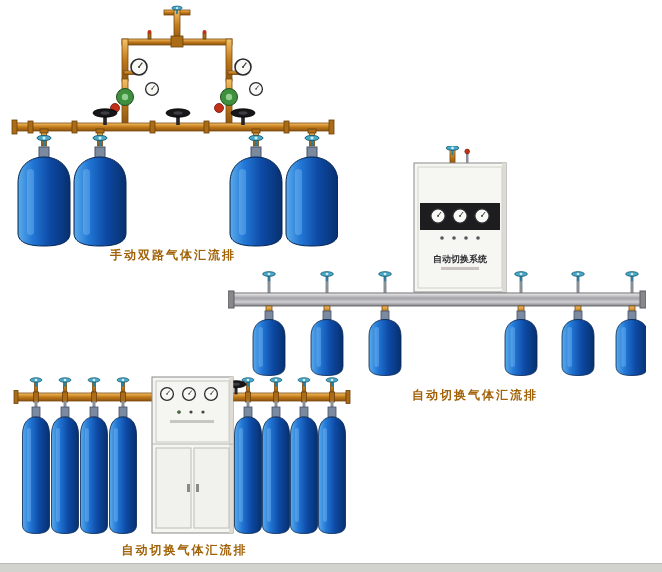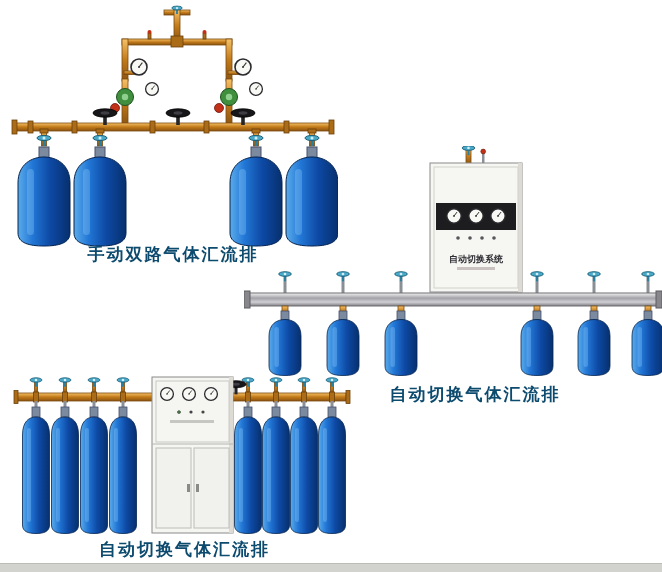--- a/index.html
+++ b/index.html
@@ -4,22 +4,22 @@
 <style>
   *{box-sizing:border-box}
   html,body{margin:0;padding:0}
   body{
     width:662px;height:572px;background:#ffffff;position:relative;overflow:hidden;
     font-family:"Liberation Sans","DejaVu Sans",sans-serif;
   }
   .stage{position:absolute;left:0;top:0;width:662px;height:572px;background:#fff}
   .product{position:absolute}
   .caption{
-    position:absolute;text-align:center;font-weight:bold;font-size:17px;
-    letter-spacing:2px;color:#0c4a6e;line-height:14px;
+    position:absolute;text-align:center;font-weight:bold;font-size:12px;
+    letter-spacing:2px;color:#a16207;line-height:14px;
   }
   .brass{fill:url(#brassG);stroke:#7a4a10;stroke-width:0.8}
   .brassDark{fill:#aa6c16;stroke:#6b400c;stroke-width:0.8}
   .bottomBar{
     position:absolute;left:0;top:563px;width:662px;height:9px;
     background:#d2d2ce;border-top:1px solid #bcbcb8;
   }
 </style>
 </head>
 <body>
@@ -152,21 +152,21 @@
       </g>
 
       <use href="#bottleA" x="36" y="150"></use>
       <use href="#bottleA" x="92" y="150"></use>
       <use href="#bottleA" x="248" y="150"></use>
       <use href="#bottleA" x="304" y="150"></use>
     </svg>
   </div>
   <div class="caption" style="left:8px;top:248px;width:330px;">手动双路气体汇流排</div>
 
-  <div class="product" style="left:244px;top:146px;width:418px;height:234px;">
+  <div class="product" style="left:228px;top:146px;width:418px;height:234px;">
     <svg viewBox="0 0 418 234" width="418" height="234">
 
       <g>
         <rect x="222" y="3" width="5" height="15" class="brass"></rect>
         <use href="#wheelT" transform="translate(224.5,2) scale(0.9)"></use>
         <rect x="238" y="7" width="2.5" height="11" fill="#8a9098"></rect>
         <circle cx="239.2" cy="5.5" r="2.4" fill="#c23018" stroke="#701505" stroke-width="0.6"></circle>
         <rect x="186" y="17" width="92" height="129" fill="#f6f6f2" stroke="#8a8a8a"></rect>
         <rect x="274" y="17" width="4" height="129" fill="#dddbd4"></rect>
         <rect x="190" y="21" width="84" height="121" fill="none" stroke="#d2d2cc"></rect>

